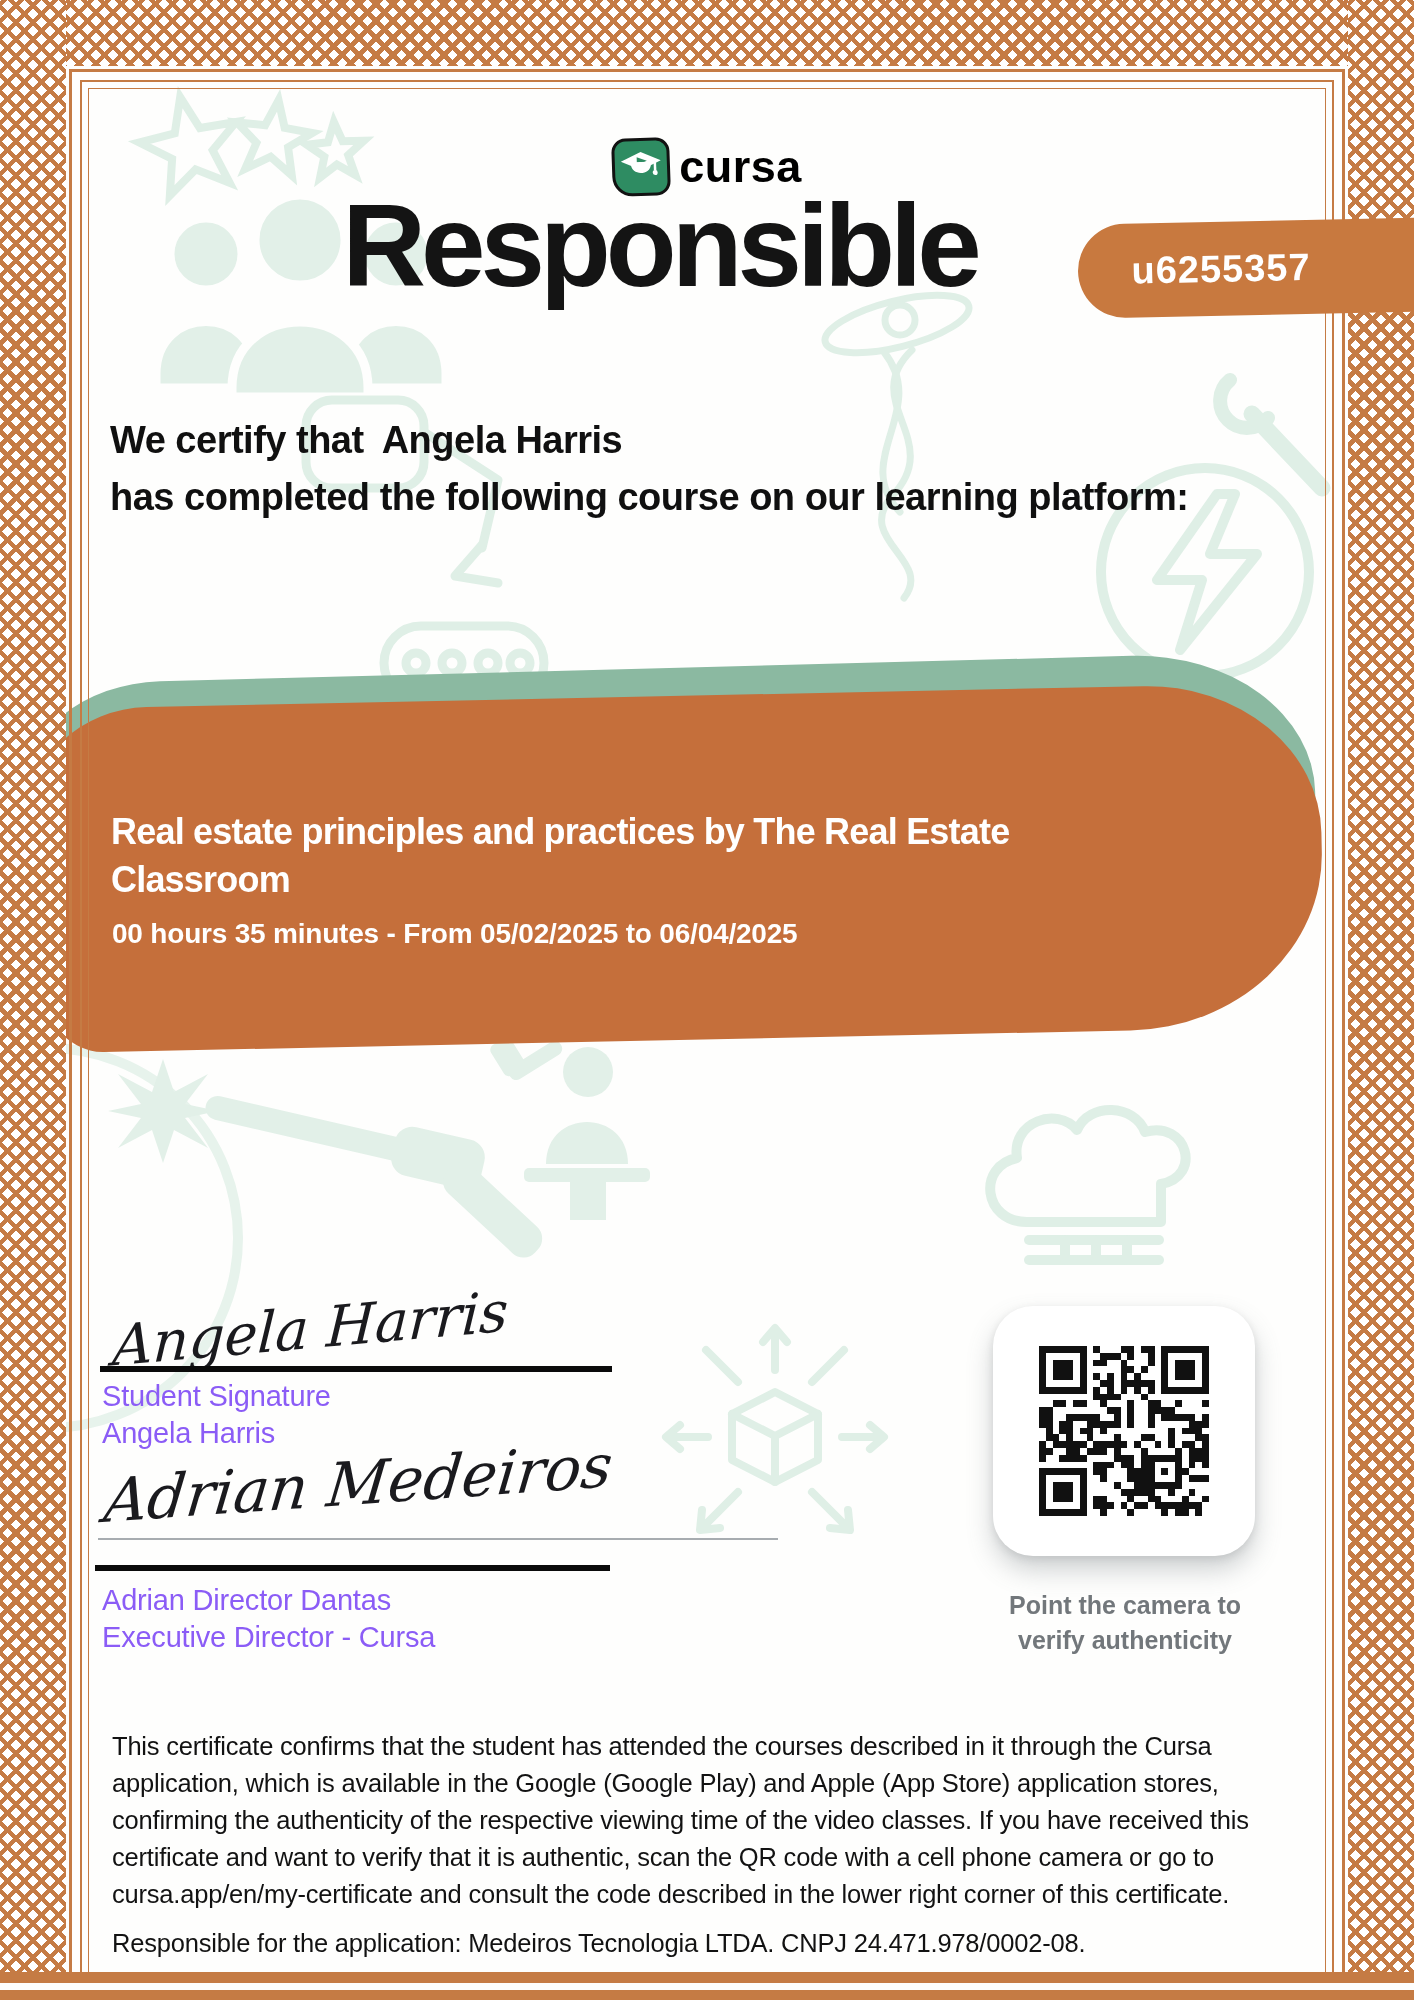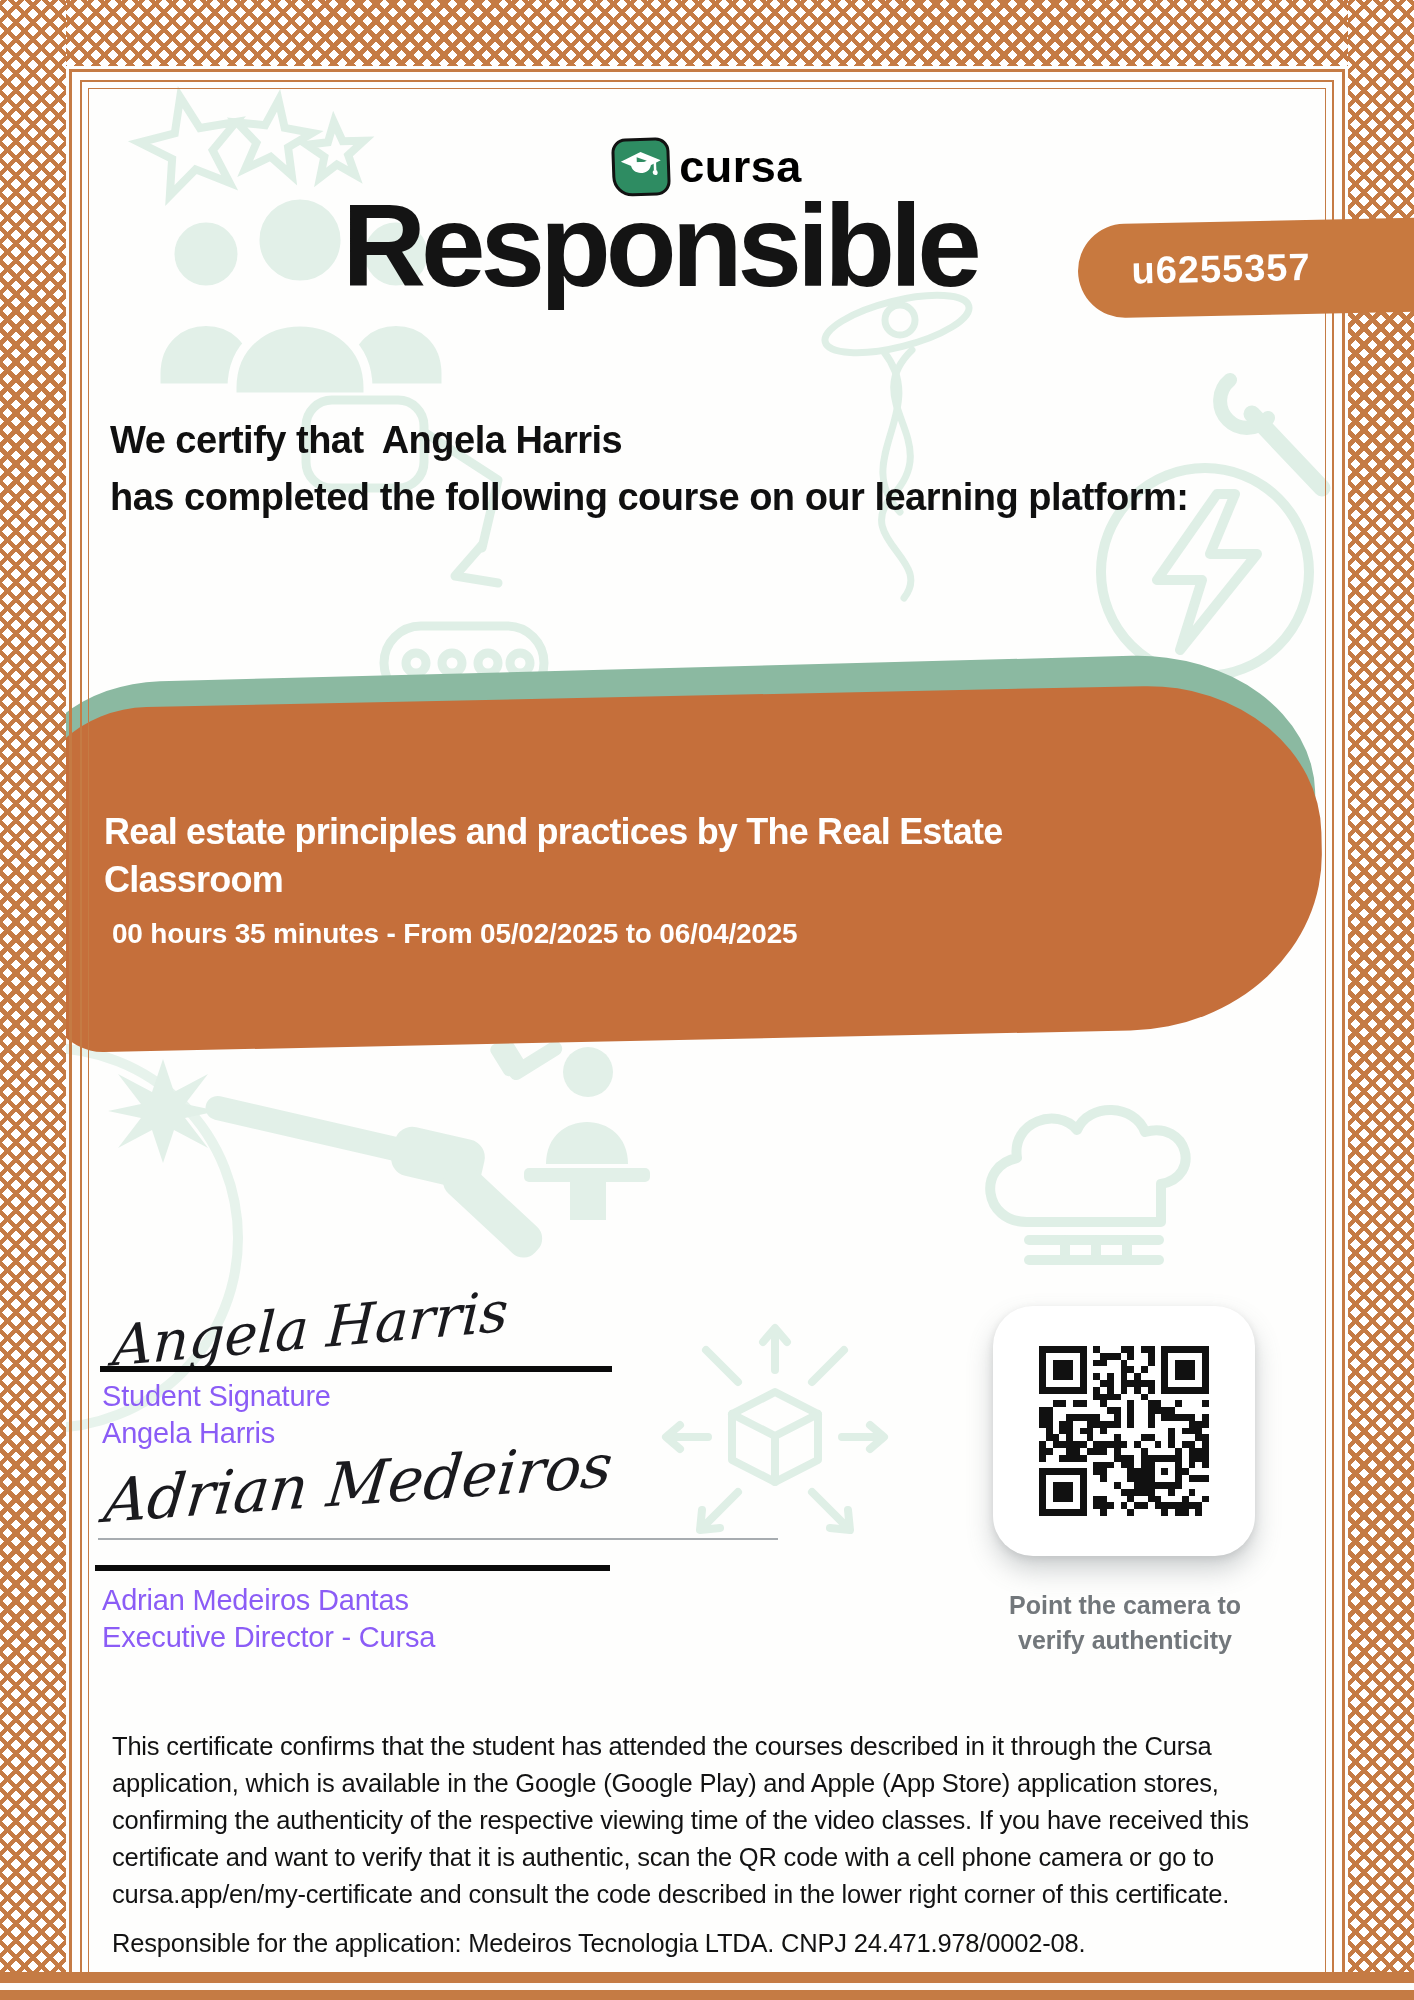--- a/index.html
+++ b/index.html
@@ -15,21 +15,21 @@
     position:absolute;left:24px;top:668px;width:1292px;height:330px;background:#8BB9A1;
     border-radius:140px 180px 160px 80px / 110px 140px 150px 100px;
     transform:rotate(-1.5deg);
   }
   .blob-orange{
     position:absolute;left:30px;top:696px;width:1292px;height:344px;background:#C56F3B;
     border-radius:120px 175px 195px 70px / 110px 150px 175px 95px;
     transform:rotate(-1.2deg);
   }
   .course-title{
-    position:absolute;left:104px;top:808px;width:1000px;color:#ffffff;
+    position:absolute;left:111px;top:808px;width:1000px;color:#ffffff;
     font-size:36px;font-weight:700;line-height:48px;letter-spacing:-0.8px;
   }
   .course-details{
     position:absolute;left:112px;top:918px;color:#ffffff;
     font-size:28px;font-weight:700;letter-spacing:-0.2px;
   }
   
   .pat{
     background-color:#fff;
     background-image:
@@ -252,21 +252,21 @@
   </div>
 
   <div class="script script1">Angela Harris</div>
   <div class="sig-line sl1"></div>
   <div class="sig-text st1">Student Signature</div>
   <div class="sig-text st2">Angela Harris</div>
 
   <div class="script script2">Adrian Medeiros</div>
   <div class="sl-thin"></div>
   <div class="sig-line sl2"></div>
-  <div class="sig-text st3">Adrian Medeiros Dantas</div>
+  <div class="sig-text st3">Adrian Director Dantas</div>
   <div class="sig-text st4">Executive Director - Cursa</div>
 
   <div class="qr-card">
     <svg id="qr-svg" width="170" height="170" viewBox="0 0 25 25" shape-rendering="crispEdges">
         <rect x="0" y="0" width="7" height="1" fill="#111"></rect>
         <rect x="0" y="6" width="7" height="1" fill="#111"></rect>
         <rect x="0" y="1" width="1" height="5" fill="#111"></rect>
         <rect x="6" y="1" width="1" height="5" fill="#111"></rect>
         <rect x="2" y="2" width="3" height="3" fill="#111"></rect>
         <rect x="18" y="0" width="7" height="1" fill="#111"></rect>

